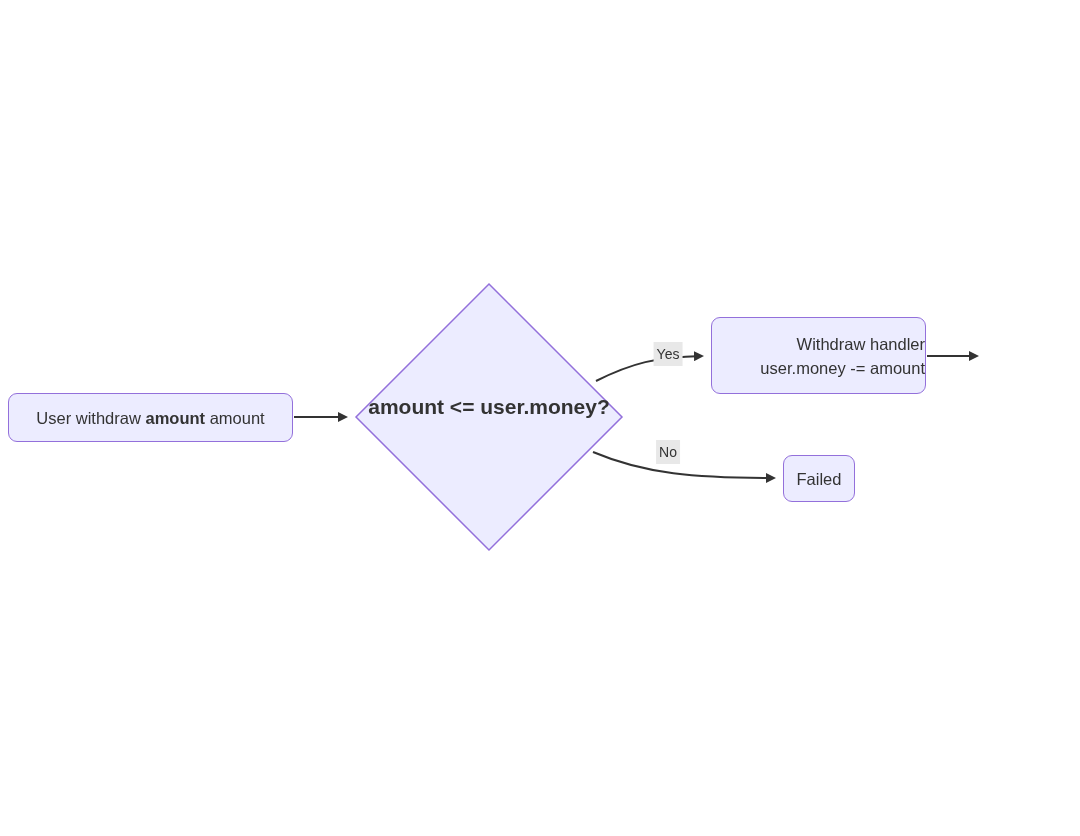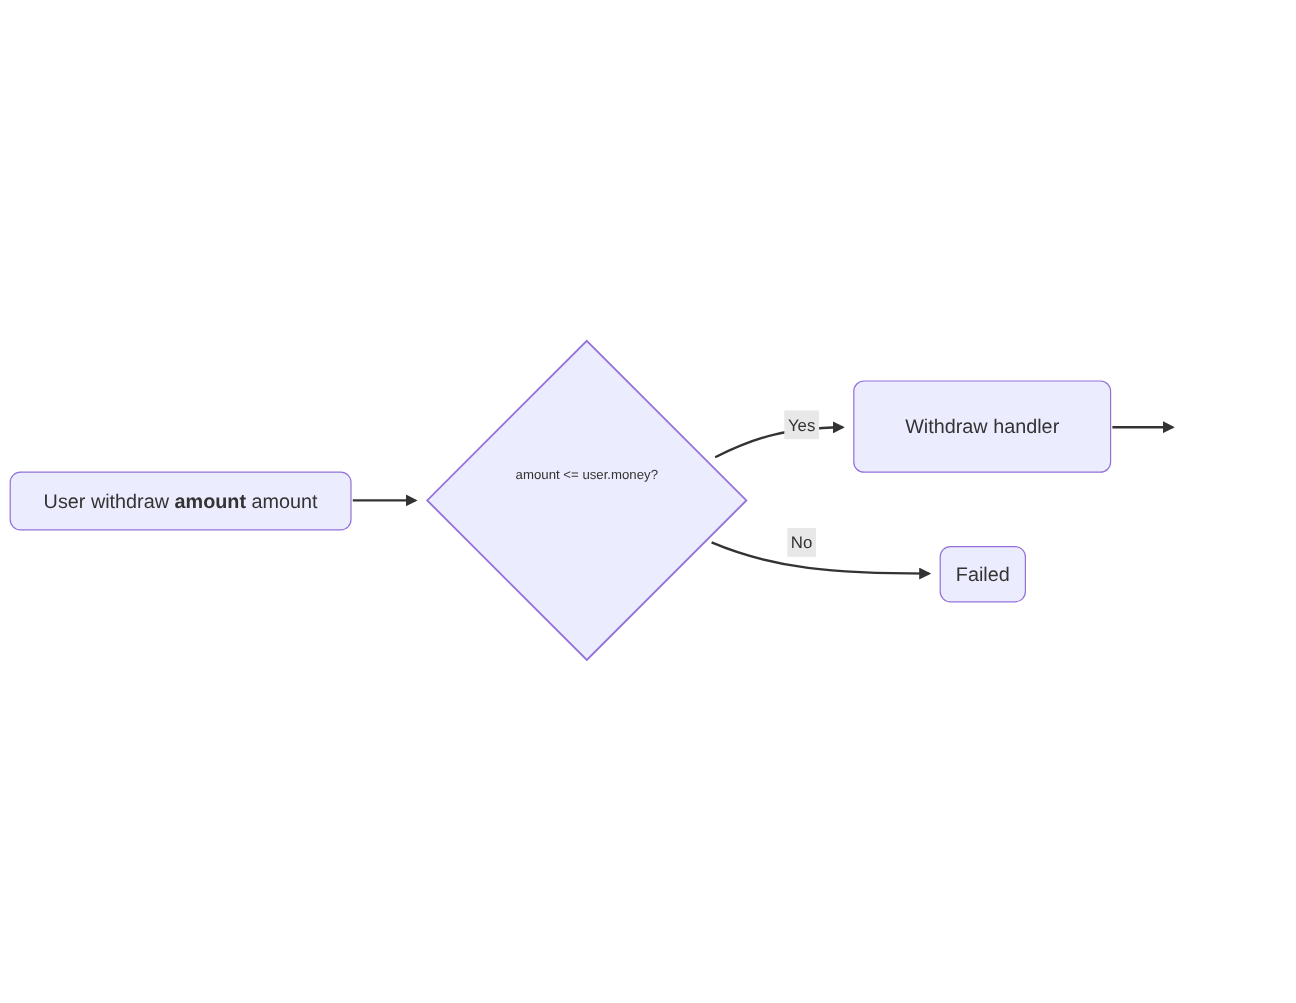--- a/index.html
+++ b/index.html
@@ -49,30 +49,31 @@
     align-items: center;
     justify-content: center;
     font-size: 16.5px;
     line-height: 24px;
     color: var(--text-color);
     text-align: center;
     white-space: nowrap;
   }
   .node .bold { font-weight: bold; }
   .node-start   { left: 8px;   top: 393px; width: 285px; height: 49px; }
-  .node-handler { left: 711px; top: 317px; width: 215px; height: 77px; }
+  .node-handler { left: 711px; top: 317px; width: 215px; height: 77px; align-items: flex-end; }
   .node-success { left: 986px; top: 332px; width: 84px;  height: 47px; }
   .node-failed  { left: 783px; top: 455px; width: 72px;  height: 47px; }
   .decision-label {
     position: absolute;
-    left: 489px; top: 396px;
+    left: 489px; top: 407px;
     transform: translate(-50%, -50%);
-    font-size: 11px;
+    font-size: 21px;
     white-space: nowrap;
     color: var(--text-color);
+    font-weight: bold;
   }
   .edge-label {
     position: absolute;
     transform: translate(-50%, -50%);
     background: var(--label-bg);
     padding: 0 3px;
     font-size: 14px;
     line-height: 24px;
     color: var(--text-color);
     white-space: nowrap;
@@ -106,20 +107,21 @@
   <div class="node node-start">
     <div>
       <span>User withdraw </span><span class="bold">amount</span><span> amount</span>
     </div>
   </div>
 
   <div class="decision-label">amount &lt;= user.money?</div>
 
   <div class="node node-handler">
     <div>Withdraw handler</div>
+    <div>user.money -= amount</div>
   </div>
 
 
   <div class="node node-failed">Failed</div>
 
   <div class="edge-label edge-label-yes">Yes</div>
 
   <div class="edge-label edge-label-no">No</div>
 
 </div>

